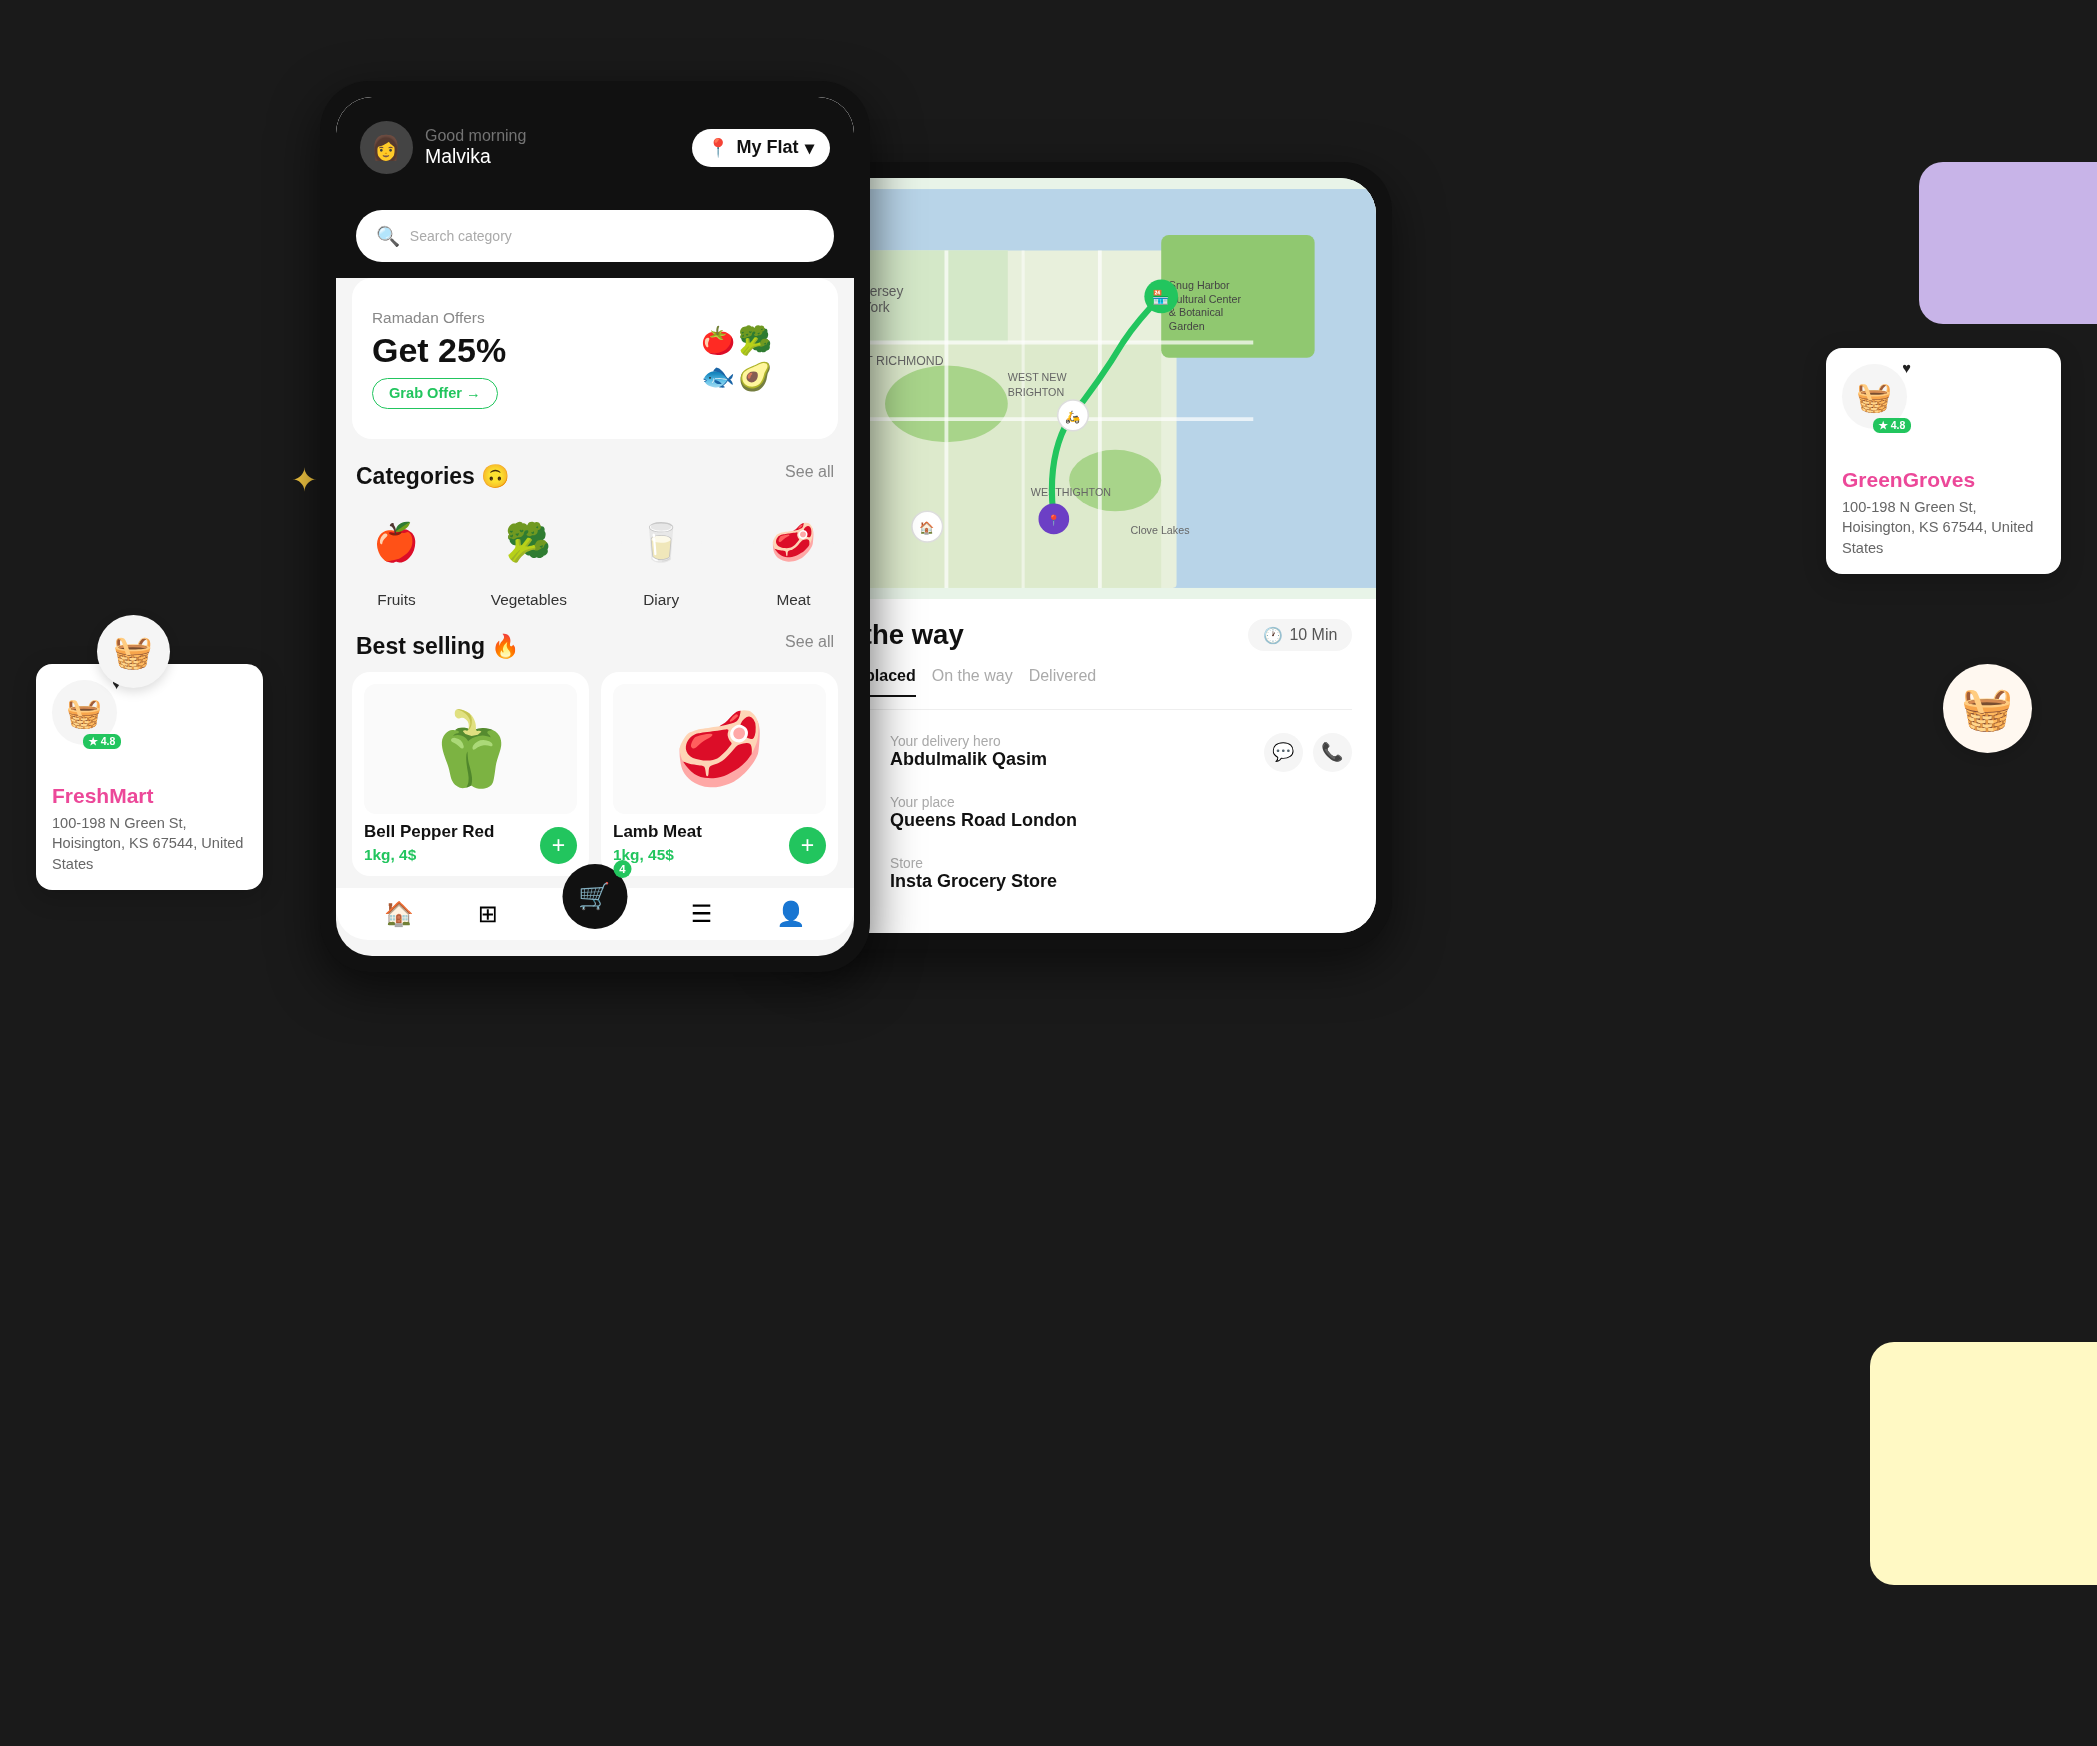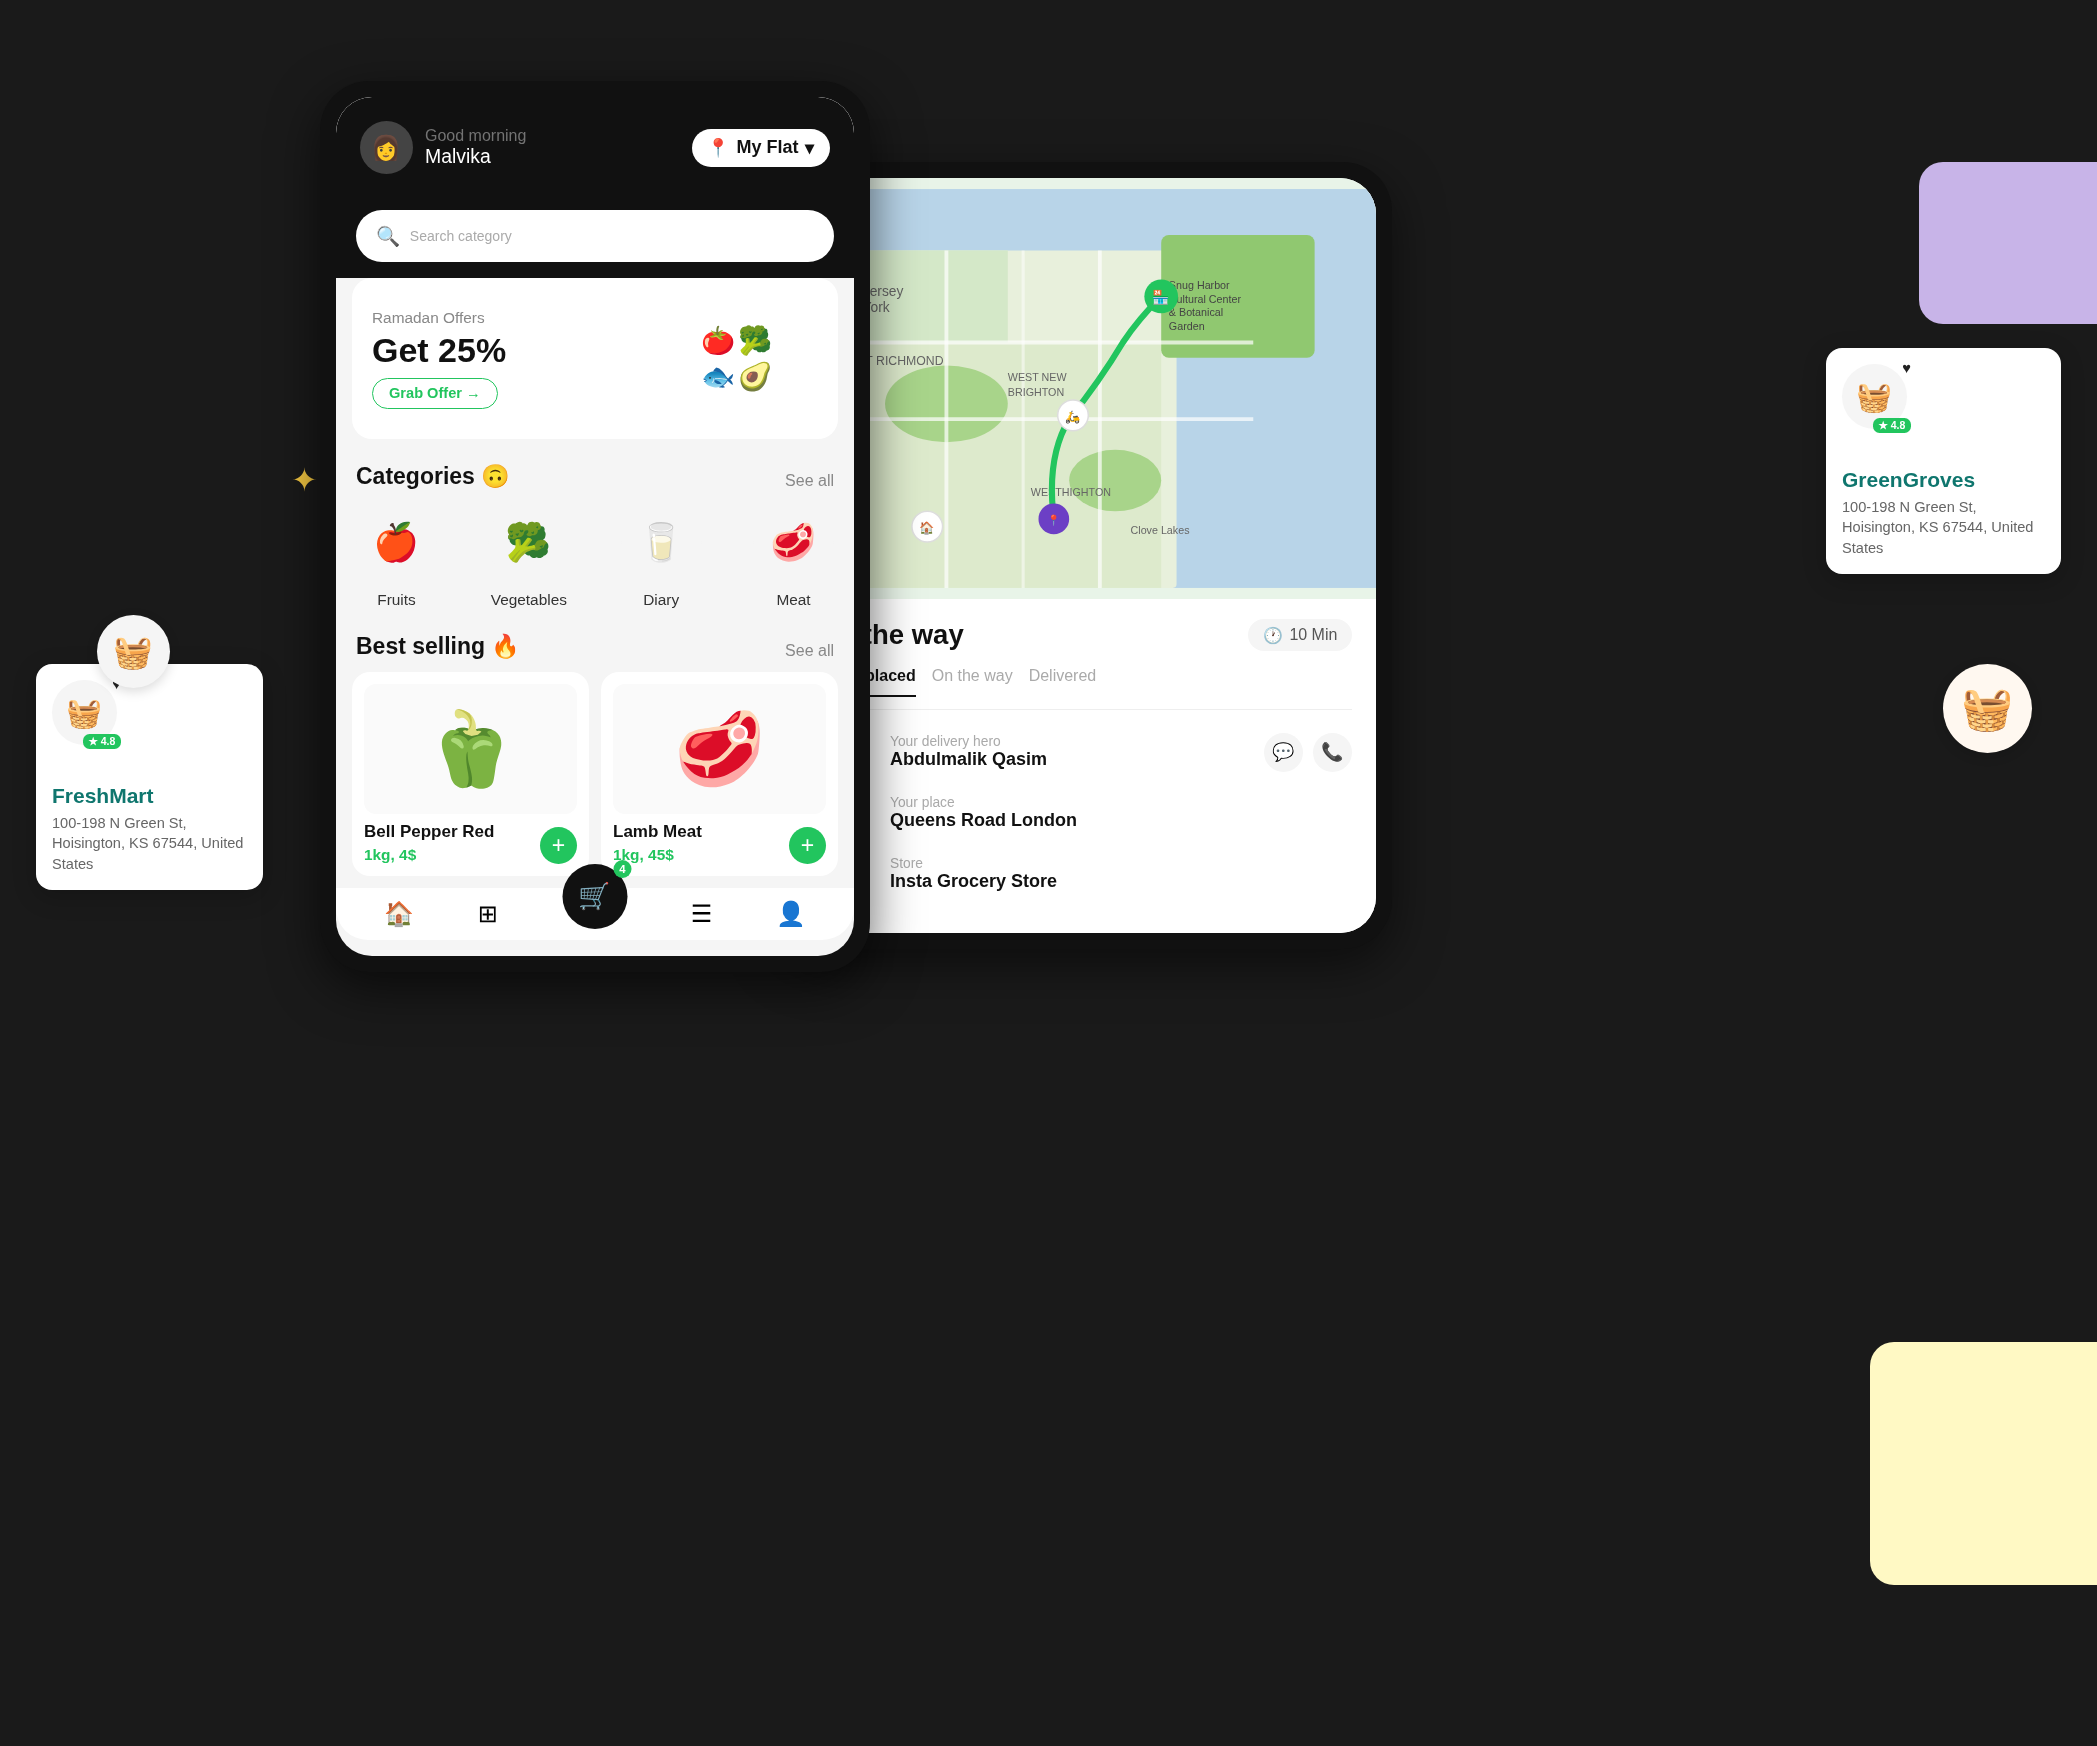--- a/index.html
+++ b/index.html
@@ -68,21 +68,21 @@
       background: #22c55e;
       color: white;
       font-size: 10.5px;
       font-weight: bold;
       padding: 1.6px 5.7px;
       border-radius: 6.5px;
     }
     .store-card-name {
       font-size: 21px;
       font-weight: 800;
-      color: #0f766e;
+      color: #ec4899;
       margin-bottom: 4.9px;
       margin-top: 39px;
     }
     .store-card-address {
       font-size: 14.6px;
       color: #666;
       line-height: 1.4;
     }
 
     
@@ -262,21 +262,21 @@
       display: grid;
       grid-template-columns: 1fr 1fr;
       gap: 2.4px;
       font-size: 27.5px;
     }
 
     
     .section-header {
       display: flex;
       justify-content: space-between;
-      align-items: flex-end;
+      align-items: flex-start;
       padding: 8px 20px 12px;
     }
     .section-title {
       font-size: 23px;
       font-weight: 800;
       color: #111;
     }
     .see-all {
       color: #888;
       font-size: 16px;

